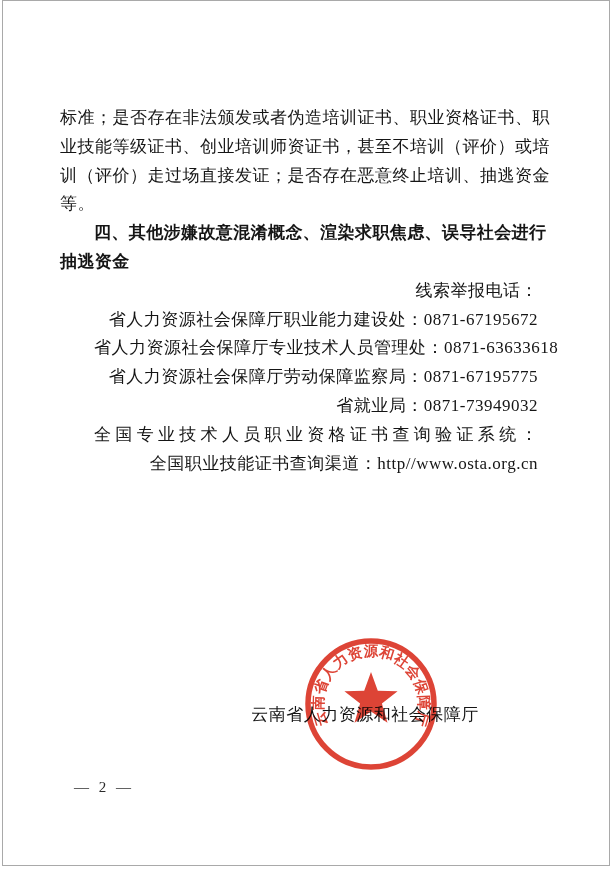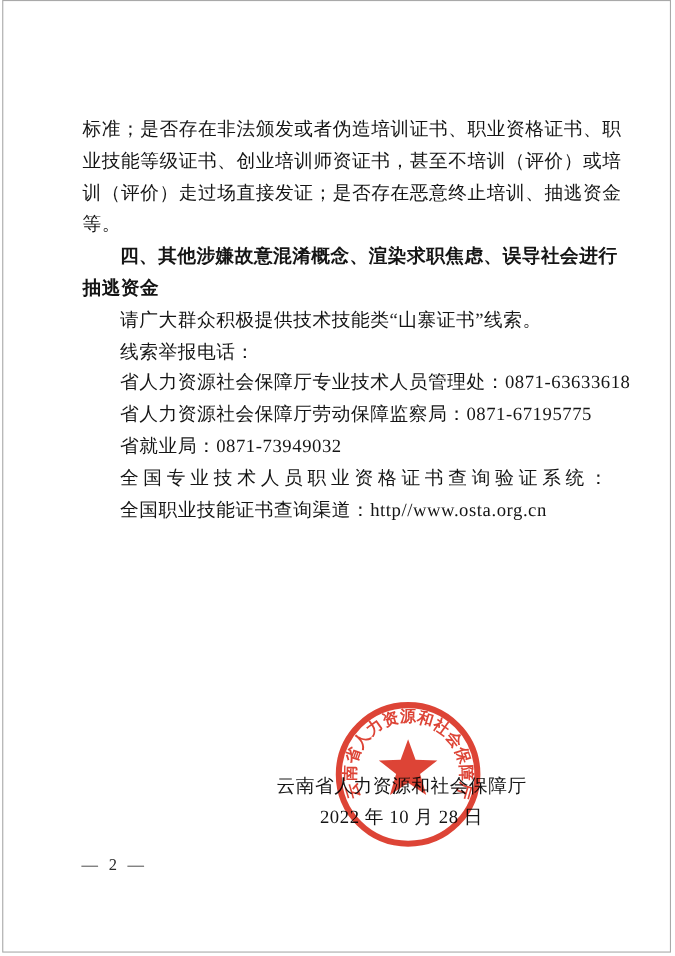--- a/index.html
+++ b/index.html
@@ -19,31 +19,31 @@
     position: absolute;
     left: 2px;
     top: 0px;
     width: 606px;
     height: 864px;
     border: 1px solid #a9a9a9;
     background: #ffffff;
   }
   .body-text {
     position: absolute;
-    left: 75px;
+    left: 60px;
     top: 104px;
     width: 478px;
     font-size: 17px;
     line-height: 28.8px;
     letter-spacing: 0.5px;
   }
   .line {
     white-space: nowrap;
   }
-  .indent { padding-left: 34px; }
+  .indent { padding-left: 34px; text-align: right; }
   .bold {
     font-weight: bold;
     font-family: "Liberation Sans", sans-serif;
     letter-spacing: 0.4px;
   }
   .justify-line {
     white-space: normal;
     padding-left: 34px;
     text-align: justify;
     text-align-last: justify;
@@ -86,32 +86,31 @@
 
 <div class="page-frame"></div>
 
 <div class="body-text">
   <div class="line">标准；是否存在非法颁发或者伪造培训证书、职业资格证书、职</div>
   <div class="line">业技能等级证书、创业培训师资证书，甚至不培训（评价）或培</div>
   <div class="line">训（评价）走过场直接发证；是否存在恶意终止培训、抽逃资金</div>
   <div class="line">等。</div>
   <div class="line bold indent">四、其他涉嫌故意混淆概念、渲染求职焦虑、误导社会进行</div>
   <div class="line bold">抽逃资金</div>
-  <div class="line indent">请广大群众积极提供技术技能类“山寨证书”线索。</div>
   <div class="line indent">线索举报电话：</div>
+  <div class="line indent">省人力资源社会保障厅职业能力建设处：0871-67195672</div>
   <div class="line indent">省人力资源社会保障厅专业技术人员管理处：0871-63633618</div>
   <div class="line indent">省人力资源社会保障厅劳动保障监察局：0871-67195775</div>
   <div class="line indent">省就业局：0871-73949032</div>
   <div class="line justify-line">全国专业技术人员职业资格证书查询验证系统：</div>
   <div class="line indent">全国职业技能证书查询渠道：http//www.osta.org.cn</div>
 </div>
 
 <div class="signature-block">
   <div>云南省人力资源和社会保障厅</div>
-  <div>2022 年 10 月 28 日</div>
 </div>
 
 <svg class="stamp" viewBox="0 0 140 140">
   <circle cx="70" cy="70" r="63" fill="none" stroke="#d92a1a" stroke-width="5.5"></circle>
   <polygon points="70,38 76.8,56.7 96.6,57.3 80.9,69.6 86.5,88.7 70,77.5 53.5,88.7 59.1,69.6 43.4,57.3 63.2,56.7" fill="#d92a1a"></polygon>
   <defs>
     <path id="seal-arc" d="M 26.5 90.3 A 48 48 0 1 1 113.5 90.3" fill="none"></path>
   </defs>
   <text font-size="14.5" fill="#d92a1a">
     <textPath href="#seal-arc" startOffset="0" textLength="192" lengthAdjust="spacing">云南省人力资源和社会保障厅</textPath>

